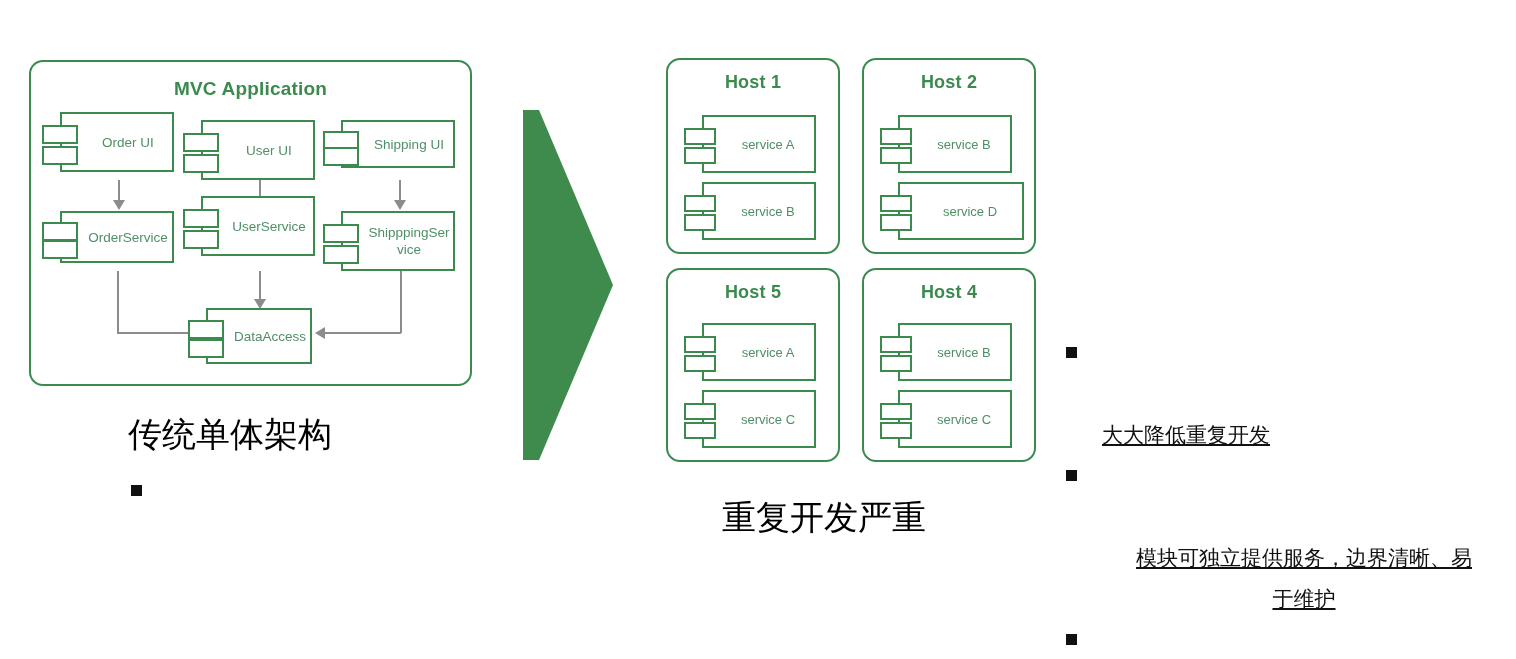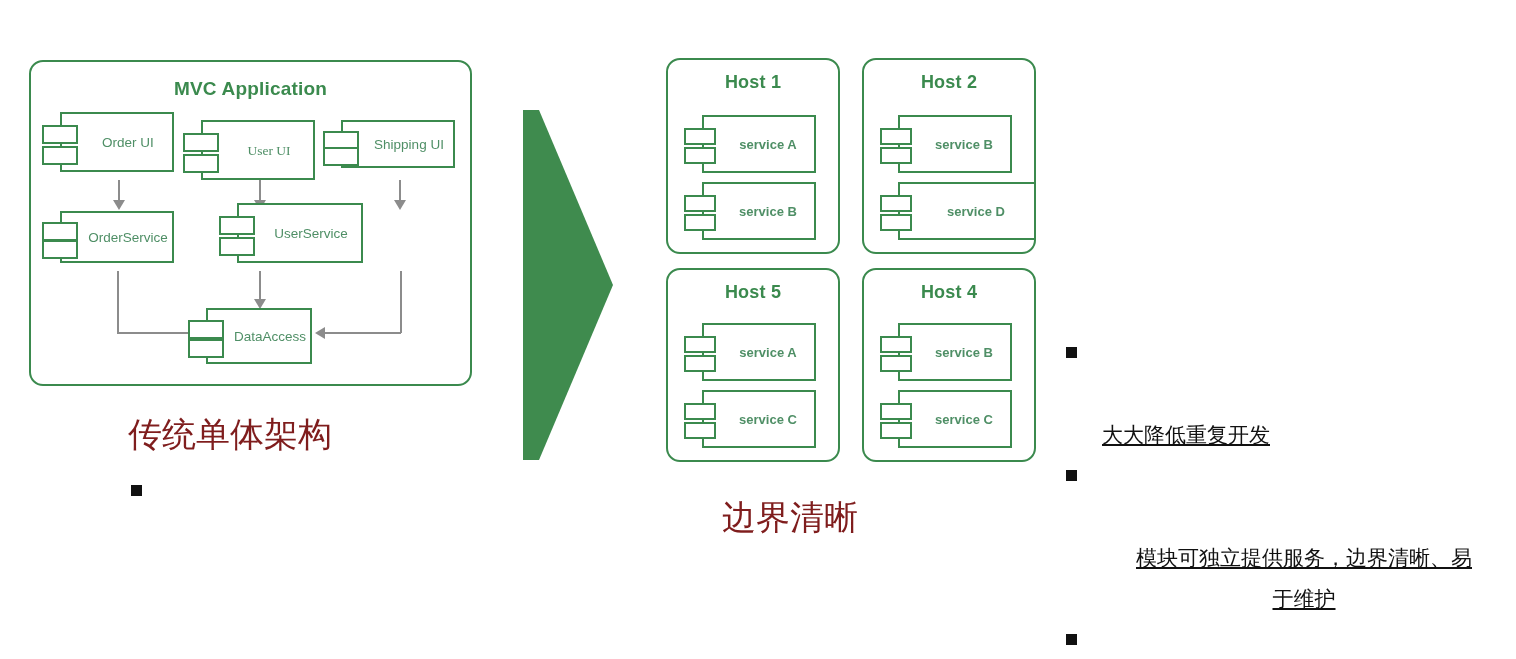--- a/index.html
+++ b/index.html
@@ -75,21 +75,21 @@
     right: 4px;
     top: 50%;
     transform: translateY(-50%);
     text-align: center;
     color: #4f8f66;
     font-size: 13.5px;
     line-height: 17px;
     z-index: 4;
   }
   .component.small .tab { width: 32px; height: 17px; }
-  .component.small .label { font-size: 13px; left: 40px; font-weight: bold; }
+  .component.small .label { font-size: 13px; left: 40px; }
 
   
   .conn { position: absolute; background: #8c8c8c; }
   .conn.v { width: 2px; }
   .conn.h { height: 2px; }
   .arrow-down, .arrow-right, .arrow-left {
     position: absolute;
     width: 0; height: 0;
   }
   .arrow-down {
@@ -114,21 +114,21 @@
     left: 523px;
     top: 110px;
     width: 90px;
     height: 350px;
   }
   .chevron svg { display: block; }
 
   
   .section-heading {
     position: absolute;
-    color: #7f1d1d;
+    color: #000000;
     font-size: 34px;
     font-weight: normal;
     white-space: nowrap;
     text-align: right;
   }
   .bullet-list {
     position: absolute;
     list-style: none;
     margin: 0;
     padding: 0;
@@ -161,21 +161,21 @@
     <div class="group-title mvc-title">MVC Application</div>
   </div>
 
   <div class="component abs" style="left:42px; top:112px; width:132px; height:60px;">
     <div class="body"></div>
     <div class="tab t1"></div>
     <div class="tab t2"></div>
     <div class="label">Order UI</div>
   </div>
 
-  <div class="component abs" style="left:183px; top:120px; width:132px; height:60px;font-family:Liberation Serif, serif;">
+  <div class="component abs" style="left:183px; top:120px; width:132px; height:60px;">
     <div class="body"></div>
     <div class="tab t1"></div>
     <div class="tab t2"></div>
     <div class="label">User UI</div>
   </div>
 
   <div class="component abs" style="left:323px; top:120px; width:132px; height:48px;">
     <div class="body"></div>
     <div class="tab t1"></div>
     <div class="tab t2"></div>
@@ -191,27 +191,34 @@
   <div class="conn v" style="left:399px; top:180px; height:22px;"></div>
   <div class="arrow-down" style="left:394px; top:200px;"></div>
 
   <div class="component abs" style="left:42px; top:211px; width:132px; height:52px;">
     <div class="body"></div>
     <div class="tab t1"></div>
     <div class="tab t2"></div>
     <div class="label">OrderService</div>
   </div>
 
-  <div class="component abs" style="left:183px; top:203px; width:144px; height:60px;margin-left:36px;">
+  <div class="component abs" style="left:183px; top:196px; width:132px; height:60px;">
     <div class="body"></div>
     <div class="tab t1"></div>
     <div class="tab t2"></div>
     <div class="label">UserService</div>
   </div>
 
+  <div class="component abs" style="left:323px; top:211px; width:132px; height:60px;">
+    <div class="body"></div>
+    <div class="tab t1"></div>
+    <div class="tab t2"></div>
+    <div class="label">ShipppingSer
+vice</div>
+  </div>
 
   <div class="conn v" style="left:259px; top:271px; height:30px;"></div>
   <div class="arrow-down" style="left:254px; top:299px;"></div>
 
   <div class="conn v" style="left:117px; top:271px; height:62px;"></div>
   <div class="conn h" style="left:117px; top:332px; width:77px;"></div>
   <div class="arrow-right" style="left:190px; top:327px;"></div>
 
   <div class="conn v" style="left:400px; top:271px; height:62px;"></div>
   <div class="conn h" style="left:323px; top:332px; width:78px;"></div>
@@ -258,21 +265,21 @@
 
   <div class="abs group-box" style="left:862px; top:58px; width:174px; height:196px;">
     <div class="group-title host-title">Host 2</div>
   </div>
   <div class="component abs small" style="left:880px; top:115px; width:132px; height:58px;">
     <div class="body"></div>
     <div class="tab t1"></div>
     <div class="tab t2"></div>
     <div class="label">service B</div>
   </div>
-  <div class="component abs small" style="left:880px; top:182px; width:156px; height:58px;">
+  <div class="component abs small" style="left:880px; top:182px; width:144px; height:58px;">
     <div class="body"></div>
     <div class="tab t1"></div>
     <div class="tab t2"></div>
     <div class="label">service D</div>
   </div>
 
   <div class="abs group-box" style="left:666px; top:268px; width:174px; height:194px;">
     <div class="group-title host-title">Host 5</div>
   </div>
   <div class="component abs small" style="left:684px; top:323px; width:132px; height:58px;">
@@ -297,21 +304,21 @@
     <div class="tab t2"></div>
     <div class="label">service B</div>
   </div>
   <div class="component abs small" style="left:880px; top:390px; width:132px; height:58px;">
     <div class="body"></div>
     <div class="tab t1"></div>
     <div class="tab t2"></div>
     <div class="label">service C</div>
   </div>
 
-  <div class="section-heading" style="left:722px; top:495px;">边界清晰</div>
+  <div class="section-heading" style="left:722px; top:495px;">重复开发严重</div>
 
   <ul class="bullet-list right-list" style="left:1066px; top:332px; width:440px;">
     <li class="bullet-item">
       <span class="marker"></span>
       <span>大大降低重复开发</span>
     </li>
     <li class="bullet-item wrapped">
       <span class="marker"></span>
       <span>模块可独立提供服务，边界清晰、易
 于维护</span>

